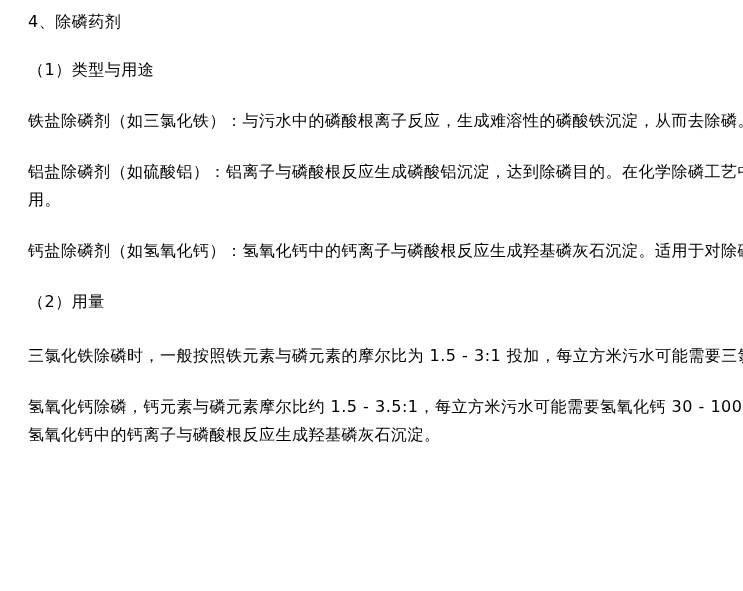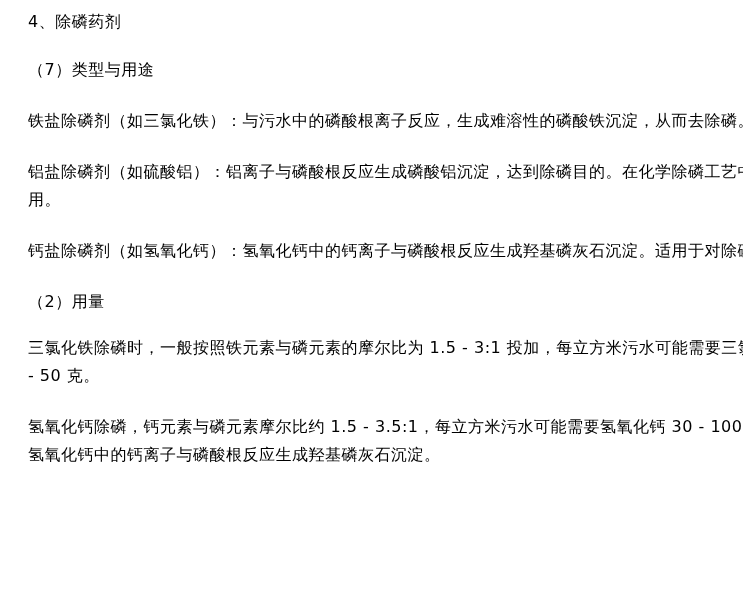--- a/index.html
+++ b/index.html
@@ -27,34 +27,34 @@
   .title-block {
     margin: 0 0 20px 0;
   }
   .heading-block {
     margin: 0 0 23px 0;
   }
   .para {
     margin: 0 0 23px 0;
   }
   .heading-extra {
-    margin-bottom: 18px;
+    margin-bottom: 26px;
   }
 </style>
 </head>
 <body>
 
 <div class="page">
 
   <div class="title-block">
     <div class="line">4、除磷药剂</div>
   </div>
 
   <div class="heading-block">
-    <div class="line">（7）类型与用途</div>
+    <div class="line">（1）类型与用途</div>
   </div>
 
   <div class="para">
     <div class="line">铁盐除磷剂（如三氯化铁）：与污水中的磷酸根离子反应，生成难溶性的磷酸铁沉淀，从而去除磷。主要用于</div>
   </div>
 
   <div class="para">
     <div class="line">铝盐除磷剂（如硫酸铝）：铝离子与磷酸根反应生成磷酸铝沉淀，达到除磷目的。在化学除磷工艺中广泛应</div>
     <div class="line">用。</div>
   </div>
@@ -62,21 +62,20 @@
   <div class="para">
     <div class="line">钙盐除磷剂（如氢氧化钙）：氢氧化钙中的钙离子与磷酸根反应生成羟基磷灰石沉淀。适用于对除磷后水质钙</div>
   </div>
 
   <div class="heading-block heading-extra">
     <div class="line">（2）用量</div>
   </div>
 
   <div class="para">
     <div class="line">三氯化铁除磷时，一般按照铁元素与磷元素的摩尔比为 1.5 - 3:1 投加，每立方米污水可能需要三氯化铁 10</div>
-    <div class="line">- 50 克。</div>
   </div>
 
 
   <div class="para">
     <div class="line">氢氧化钙除磷，钙元素与磷元素摩尔比约 1.5 - 3.5:1，每立方米污水可能需要氢氧化钙 30 - 100 克。这些</div>
     <div class="line">氢氧化钙中的钙离子与磷酸根反应生成羟基磷灰石沉淀。</div>
   </div>
 
 </div>
 

